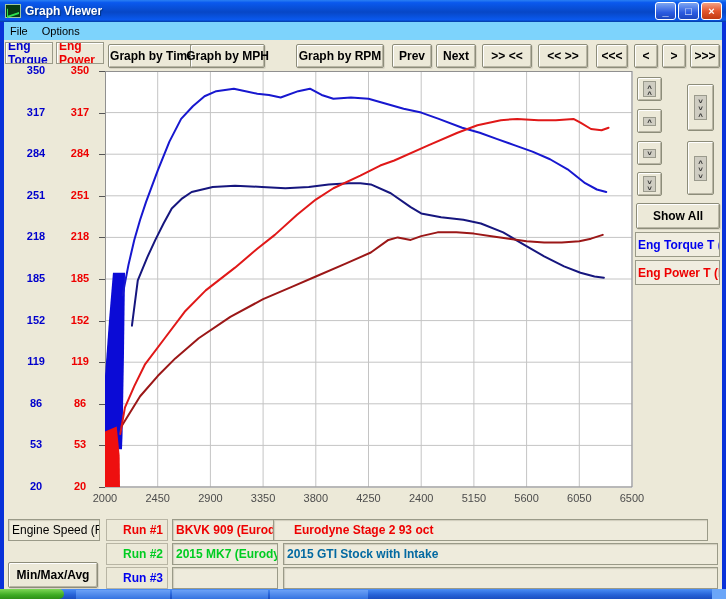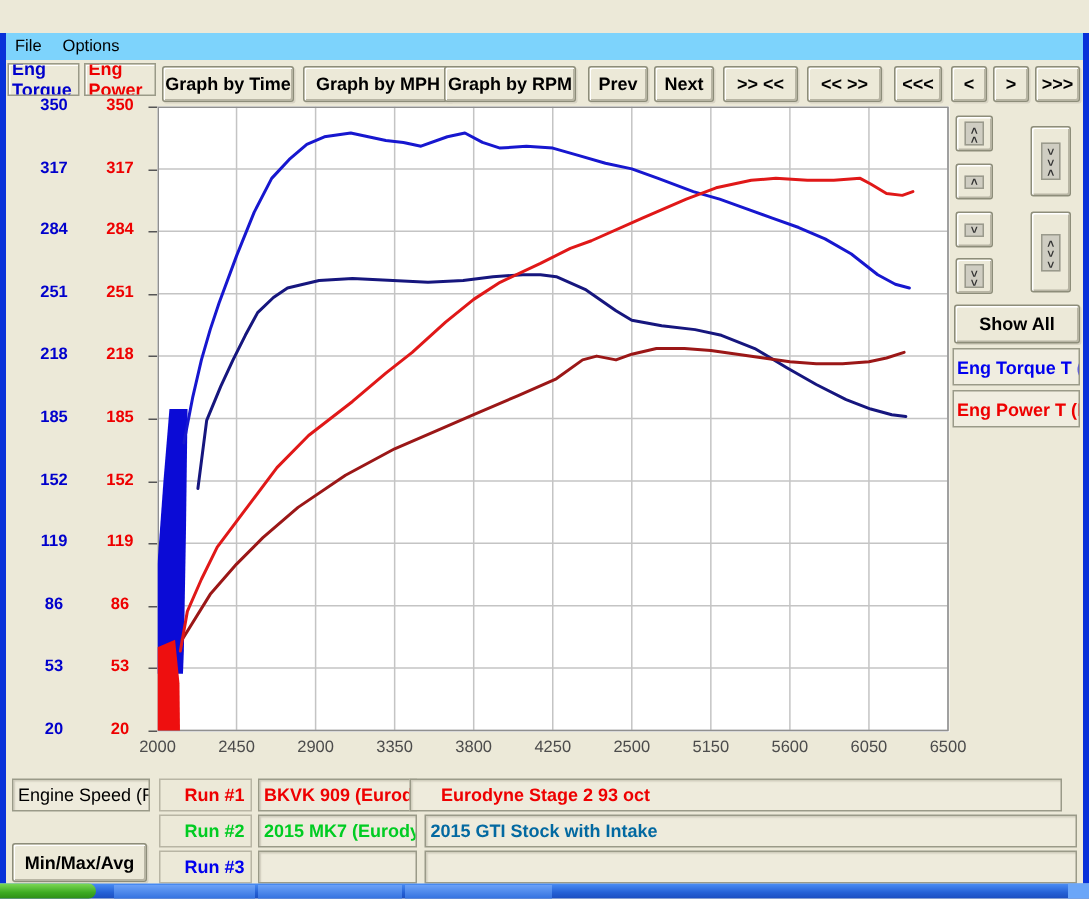--- a/index.html
+++ b/index.html
@@ -64,34 +64,43 @@
   .startbtn { position:absolute; left:0; top:0; width:64px; height:10px; border-radius:0 5px 5px 0;
     background:linear-gradient(180deg,#7ed856,#3cab22 60%,#2d8f17); }
   .task-item { position:absolute; top:1px; height:9px; background:linear-gradient(180deg,#6ba1f7,#3573e0); }
   .tray { position:absolute; right:0; top:0; width:14px; height:10px; background:#6ba6f8; }
 </style>
 </head>
 <body>
 
 <div id="screen">
 
+  <div class="titlebar">
+    <div class="title-icon"></div>
+    <div class="title-text">Graph Viewer</div>
+    <div class="title-btns">
+      <div class="tb">_</div>
+      <div class="tb">□</div>
+      <div class="tb close">×</div>
+    </div>
+  </div>
 
   <div class="side-border" style="left:0"></div>
   <div class="side-border" style="left:722px"></div>
 
   <div class="menubar">
     <span>File</span>
     <span>Options</span>
   </div>
 
   <div class="axis-head" style="left:5px; width:48px; color:#0000cc;">Eng Torque</div>
   <div class="axis-head" style="left:56px; width:48px; color:#ee0000;">Eng Power</div>
 
   <div class="btn" style="left:108px; top:44px; width:88px; height:24px;">Graph by Time</div>
-  <div class="btn" style="left:202px; top:44px; width:100px; height:24px;">Graph by MPH</div>
+  <div class="btn" style="left:190px; top:44px; width:75px; height:24px;">Graph by MPH</div>
   <div class="btn" style="left:296px; top:44px; width:88px; height:24px;">Graph by RPM</div>
   <div class="btn" style="left:392px; top:44px; width:40px; height:24px;">Prev</div>
   <div class="btn" style="left:436px; top:44px; width:40px; height:24px;text-align:center;">Next</div>
   <div class="btn" style="left:482px; top:44px; width:50px; height:24px;">&gt;&gt; &lt;&lt;</div>
   <div class="btn" style="left:538px; top:44px; width:50px; height:24px;">&lt;&lt; &gt;&gt;</div>
   <div class="btn" style="left:596px; top:44px; width:32px; height:24px;">&lt;&lt;&lt;</div>
   <div class="btn" style="left:634px; top:44px; width:24px; height:24px;">&lt;</div>
   <div class="btn" style="left:662px; top:44px; width:24px; height:24px;">&gt;</div>
   <div class="btn" style="left:690px; top:44px; width:30px; height:24px;">&gt;&gt;&gt;</div>
 
@@ -165,21 +174,21 @@
       <polyline points="15.224444444444444,363.05454545454546 19.90888888888889,336.58181818181816 29.277777777777775,315.1515151515151 39.81777777777778,293.72121212121215 59.72666666666667,267.24848484848485 79.63555555555556,240.77575757575755 100.71555555555555,219.34545454545452 129.99333333333334,196.65454545454546 152.24444444444444,177.74545454545455 169.81111111111113,163.87878787878788 192.06222222222223,143.70909090909092 210.8,128.58181818181816 228.36666666666667,117.23636363636363 255.30222222222224,104.63030303030304 275.2111111111111,94.54545454545455 289.26444444444445,89.5030303030303 323.22666666666663,74.37575757575758 352.50444444444446,61.76969696969697 372.41333333333336,54.20606060606061 395.8355555555555,49.163636363636364 412.23111111111115,47.903030303030306 433.3111111111111,49.163636363636364 450.87777777777774,49.163636363636364 468.4444444444444,47.903030303030306 475.47111111111116,51.68484848484848 486.0111111111111,57.98787878787879 496.5511111111111,59.24848484848485 503.5777777777778,56.72727272727272" fill="none" stroke="#e01818" stroke-width="2" stroke-linejoin="round" stroke-linecap="round"></polyline>
     </svg>
 
   <div id="xticks">
       <div class="xtick" style="left: 81px; top: 492px;">2000</div>
       <div class="xtick" style="left: 133.7px; top: 492px;">2450</div>
       <div class="xtick" style="left: 186.4px; top: 492px;">2900</div>
       <div class="xtick" style="left: 239.1px; top: 492px;">3350</div>
       <div class="xtick" style="left: 291.8px; top: 492px;">3800</div>
       <div class="xtick" style="left: 344.5px; top: 492px;">4250</div>
-      <div class="xtick" style="left: 397.2px; top: 492px;">2500</div>
+      <div class="xtick" style="left: 397.2px; top: 492px;">2400</div>
       <div class="xtick" style="left: 449.9px; top: 492px;">5150</div>
       <div class="xtick" style="left: 502.6px; top: 492px;">5600</div>
       <div class="xtick" style="left: 555.3px; top: 492px;">6050</div>
       <div class="xtick" style="left: 608px; top: 492px;">6500</div>
     </div>
 
   <div class="spin" style="left:637px; top:77px;  width:25px; height:24px;">
     <span class="spin-inner" style="writing-mode:vertical-rl; text-orientation:upright; letter-spacing:-3px;">˄˄</span>
     </div>
   <div class="spin" style="left:637px; top:109px; width:25px; height:24px;">

